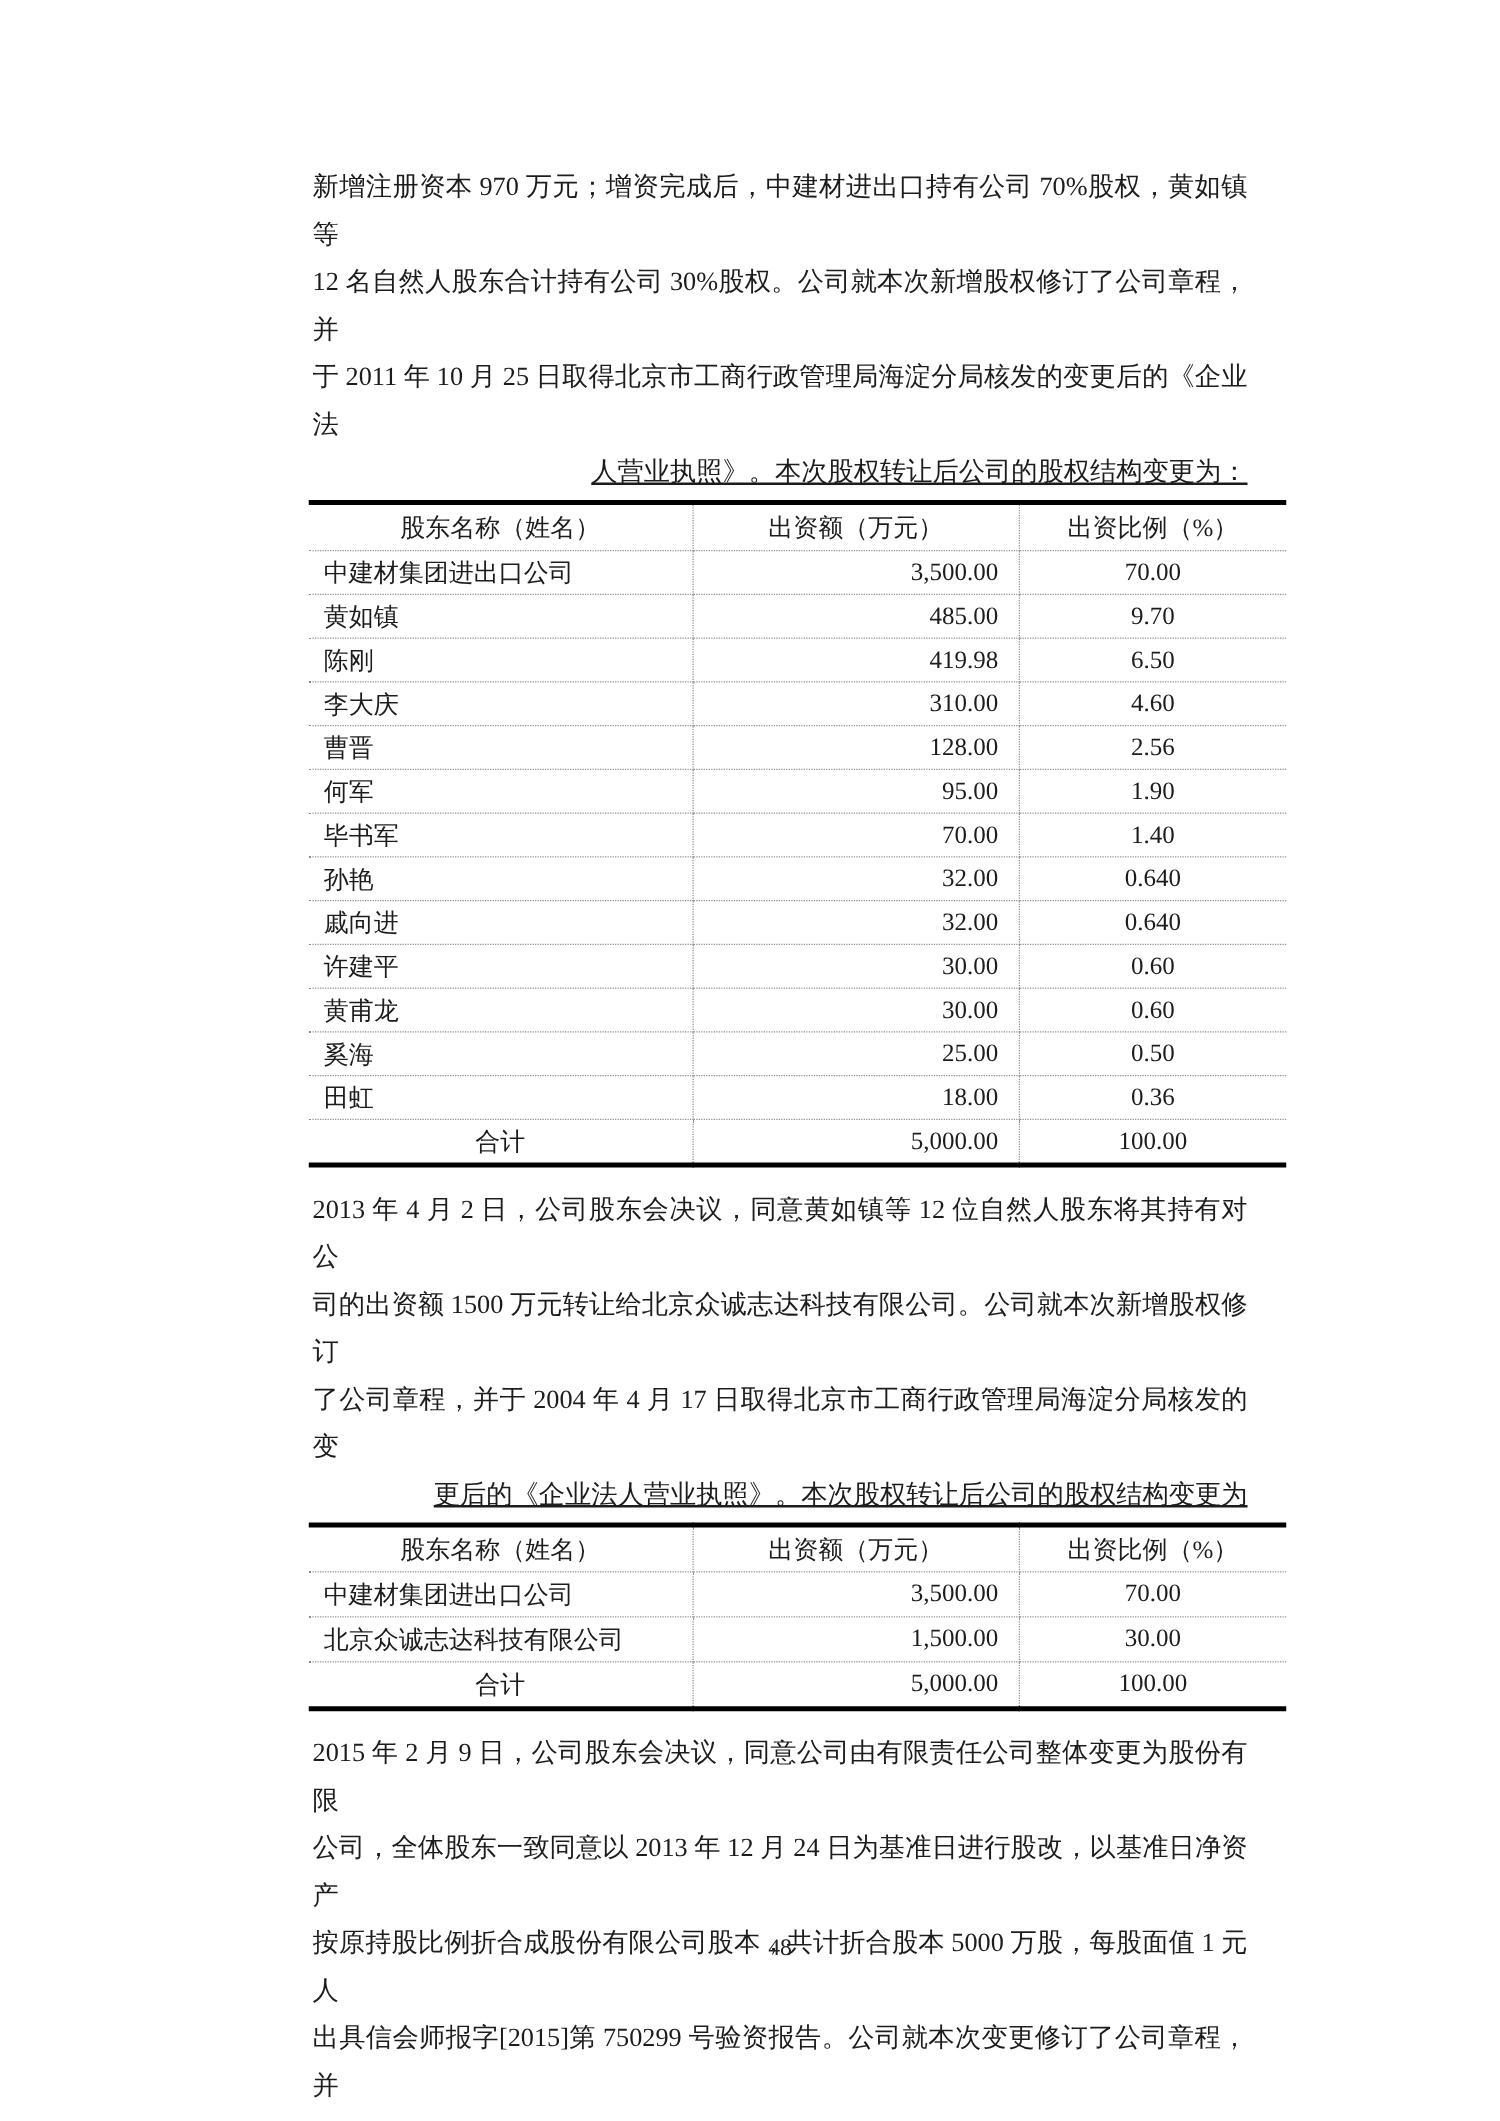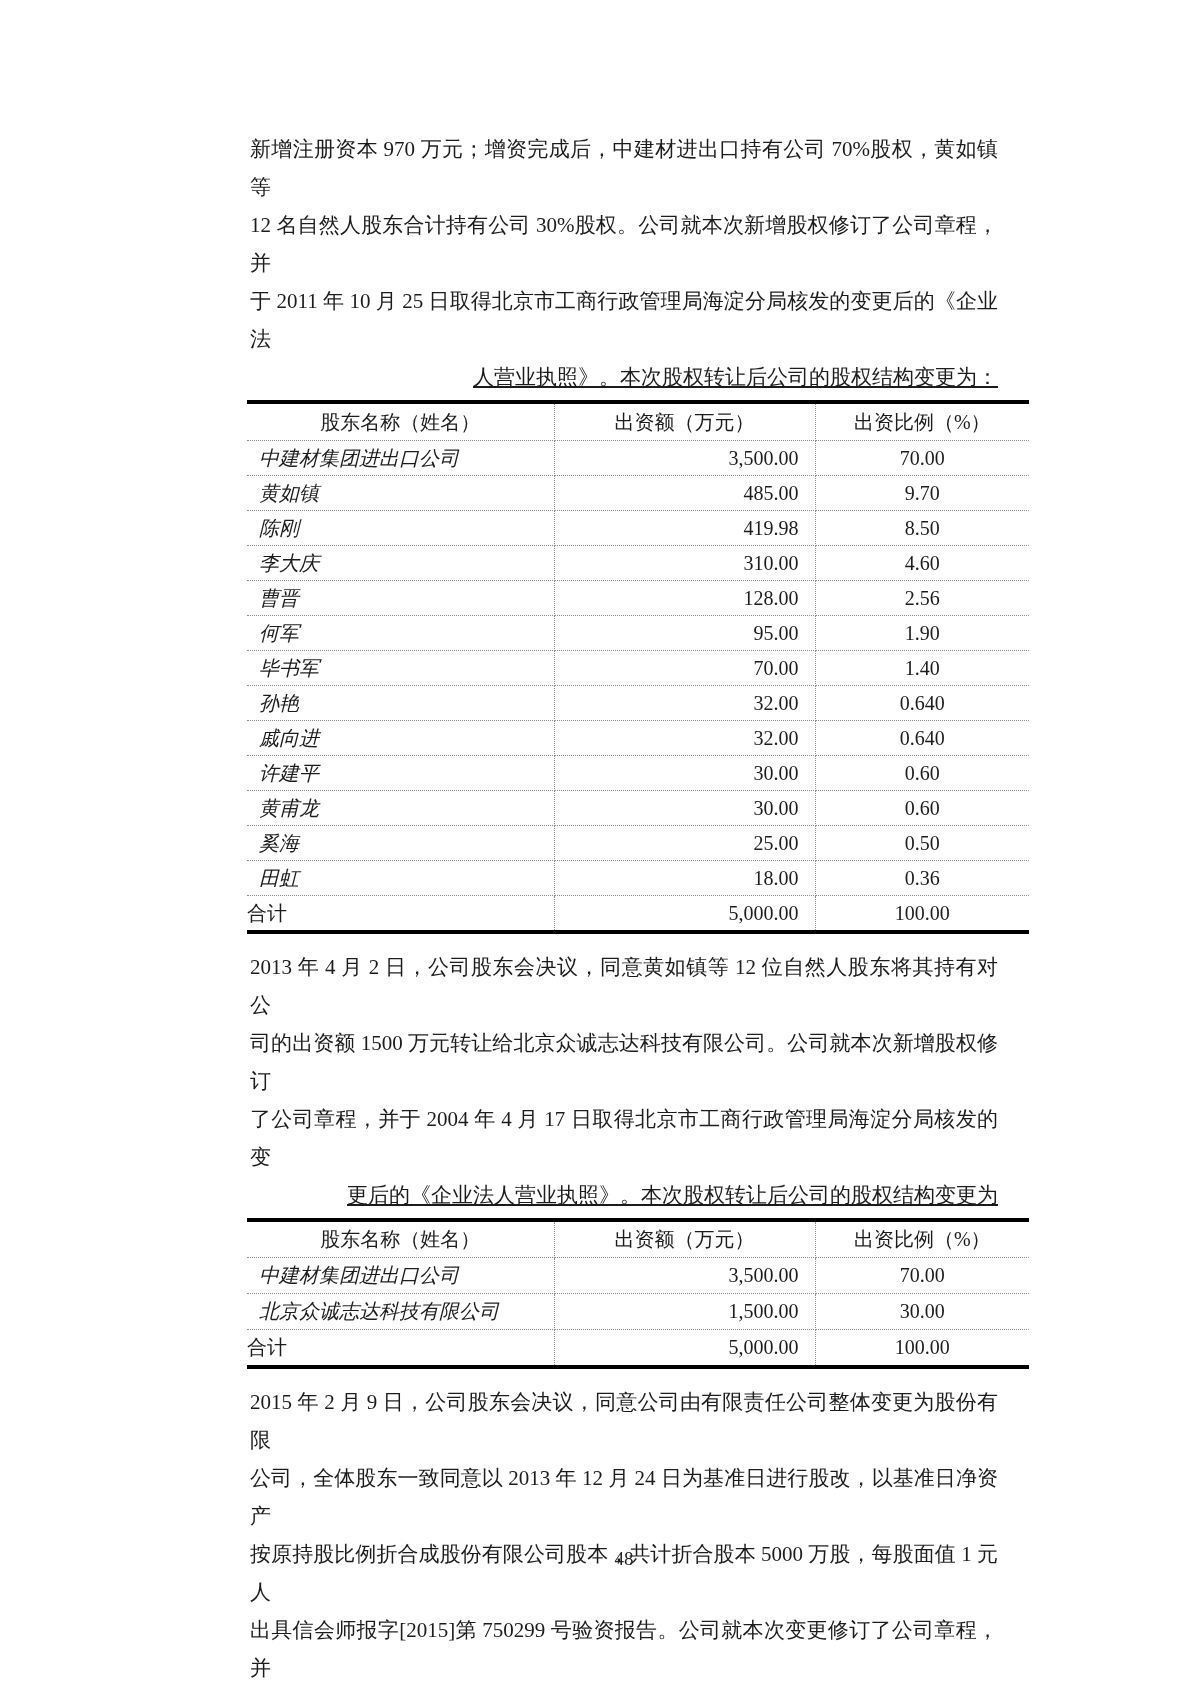--- a/index.html
+++ b/index.html
@@ -38,24 +38,24 @@
     height:34px;
     border-bottom:1px dotted #8f8f8f;
     vertical-align:middle;
   }
   table.equity.t2 td,table.equity.t2 th{height:35px;}
   table.equity col.c1{width:307px;}
   table.equity col.c2{width:261px;}
   table.equity col.c3{width:214px;}
   table.equity .vline{border-right:1px dotted #8f8f8f;}
   table.equity th{text-align:center;height:36px;}
-  table.equity td.name{text-align:left;padding-left:12px;font-style:italic;}
+  table.equity td.name{text-align:left;padding-left:12px;}
   table.equity td.amount{text-align:right;padding-right:16px;}
   table.equity td.ratio{text-align:center;}
-  table.equity td.totallabel{text-align:left;}
+  table.equity td.totallabel{text-align:center;}
   .para{margin-top:14px;}
   .para.first{margin-top:0;}
   .pagenum{
     position:absolute;
     top:1548px;left:250px;width:748px;
     text-align:center;
     font-size:19px;
     color:#222;
   }
 </style>
@@ -89,21 +89,21 @@
       <td class="ratio">70.00</td>
     </tr>
     <tr>
       <td class="name vline">黄如镇</td>
       <td class="amount vline">485.00</td>
       <td class="ratio">9.70</td>
     </tr>
     <tr>
       <td class="name vline">陈刚</td>
       <td class="amount vline">419.98</td>
-      <td class="ratio">8.50</td>
+      <td class="ratio">6.50</td>
     </tr>
     <tr>
       <td class="name vline">李大庆</td>
       <td class="amount vline">310.00</td>
       <td class="ratio">4.60</td>
     </tr>
     <tr>
       <td class="name vline">曹晋</td>
       <td class="amount vline">128.00</td>
       <td class="ratio">2.56</td>

